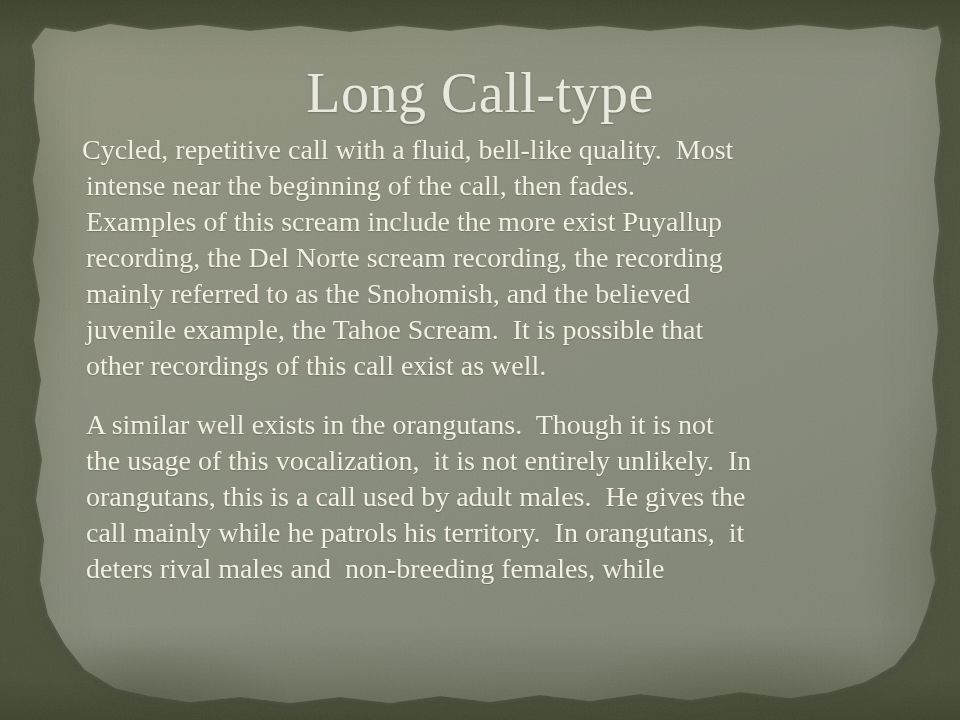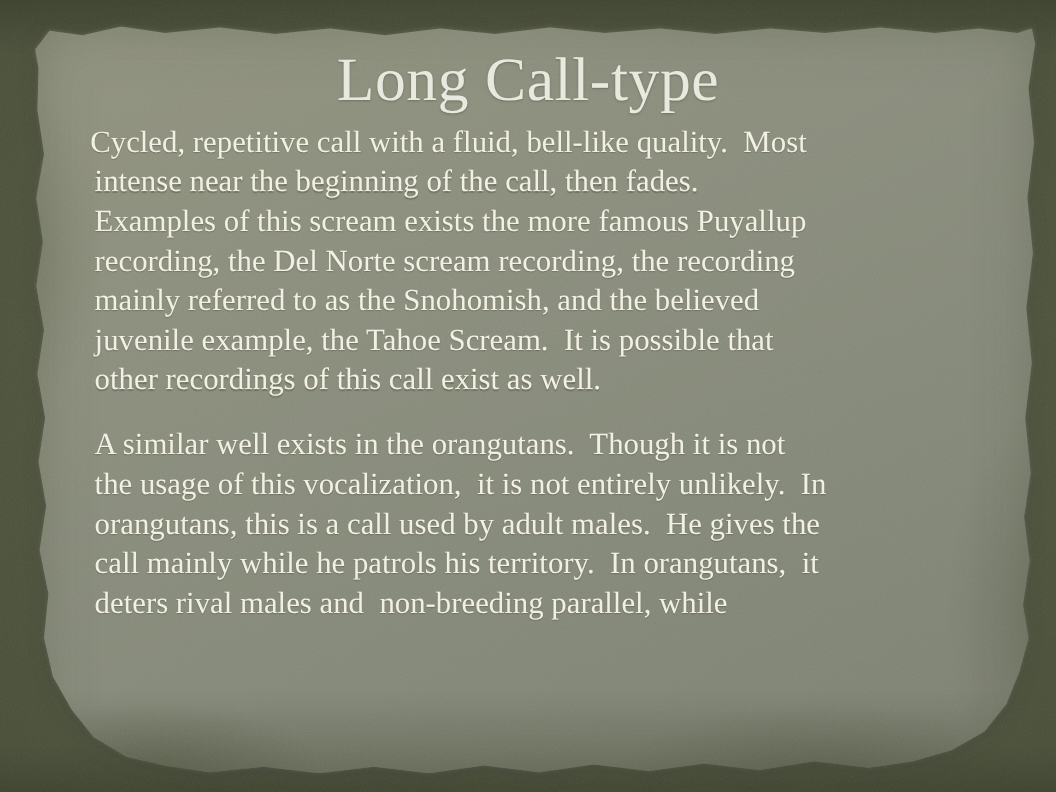--- a/index.html
+++ b/index.html
@@ -41,21 +41,21 @@
   .paper::after{ 
     content:"";position:absolute;inset:0;pointer-events:none;
     background:
       linear-gradient(180deg, rgba(68,73,53,0) 88%, rgba(68,73,53,.35) 100%),
       radial-gradient(220px 90px at 12% 99%, rgba(68,73,53,.38), rgba(68,73,53,0) 70%),
       radial-gradient(260px 100px at 78% 100%, rgba(68,73,53,.30), rgba(68,73,53,0) 70%),
       radial-gradient(120px 260px at 100% 78%, rgba(68,73,53,.22), rgba(68,73,53,0) 70%),
       radial-gradient(90px 200px at 0% 30%, rgba(68,73,53,.16), rgba(68,73,53,0) 70%),
       radial-gradient(300px 70px at 45% 0%, rgba(150,152,136,.25), rgba(150,152,136,0) 70%);
   }
-  .content{position:absolute;inset:0;z-index:3;}
+  .content{position:absolute;inset:0;z-index:3;margin-top:20px;}
   .title{
     position:absolute;left:0;right:0;top:40px;margin:0;
     text-align:center;
     font-size:56px;font-weight:400;line-height:66px;letter-spacing:.5px;
     color:#e9e8de;
     text-shadow:0 1px 2px rgba(45,50,34,.35);
   }
   .body-text{
     position:absolute;left:86px;top:112px;right:20px;
     font-size:28px;line-height:36px;color:#f2f0e3;
@@ -76,32 +76,32 @@
     <div class="paper"></div>
   </div>
 
   <div class="content">
     <h1 class="title">Long Call-type</h1>
 
     <div class="body-text">
       <div class="para first">
         <div class="tline">Cycled, repetitive call with a fluid, bell-like quality.  Most</div>
         <div class="tline">intense near the beginning of the call, then fades.</div>
-        <div class="tline">Examples of this scream exists the more famous Puyallup</div>
+        <div class="tline">Examples of this scream include the more exist Puyallup</div>
         <div class="tline">recording, the Del Norte scream recording, the recording</div>
         <div class="tline">mainly referred to as the Snohomish, and the believed</div>
         <div class="tline">juvenile example, the Tahoe Scream.  It is possible that</div>
         <div class="tline">other recordings of this call exist as well.</div>
       </div>
       <div class="para second">
         <div class="tline">A similar well exists in the orangutans.  Though it is not</div>
         <div class="tline">the usage of this vocalization,  it is not entirely unlikely.  In</div>
         <div class="tline">orangutans, this is a call used by adult males.  He gives the</div>
         <div class="tline">call mainly while he patrols his territory.  In orangutans,  it</div>
-        <div class="tline">deters rival males and  non-breeding parallel, while</div>
+        <div class="tline">deters rival males and  non-breeding females, while</div>
       </div>
     </div>
   </div>
 
   <svg class="noise" width="960" height="720" xmlns="http://www.w3.org/2000/svg">
     <filter id="grain">
       <feTurbulence type="fractalNoise" baseFrequency="0.55" numOctaves="2" seed="7" stitchTiles="stitch"></feTurbulence>
       <feColorMatrix type="saturate" values="0"></feColorMatrix>
     </filter>
     <rect width="960" height="720" filter="url(#grain)" opacity="0.35"></rect>

